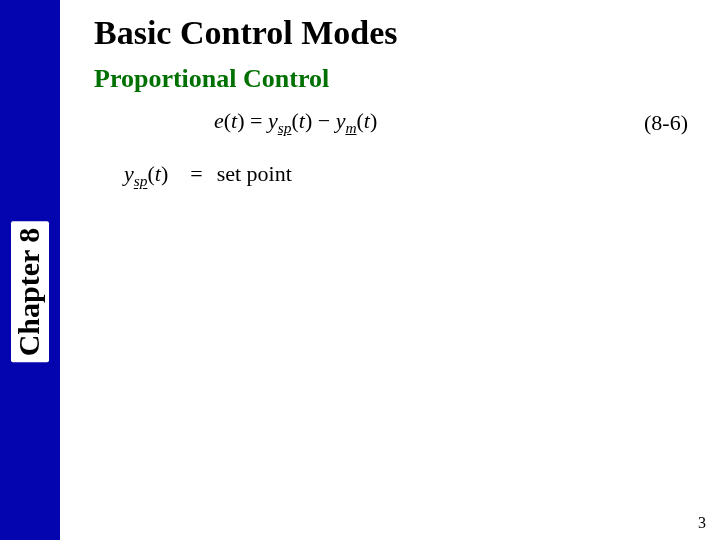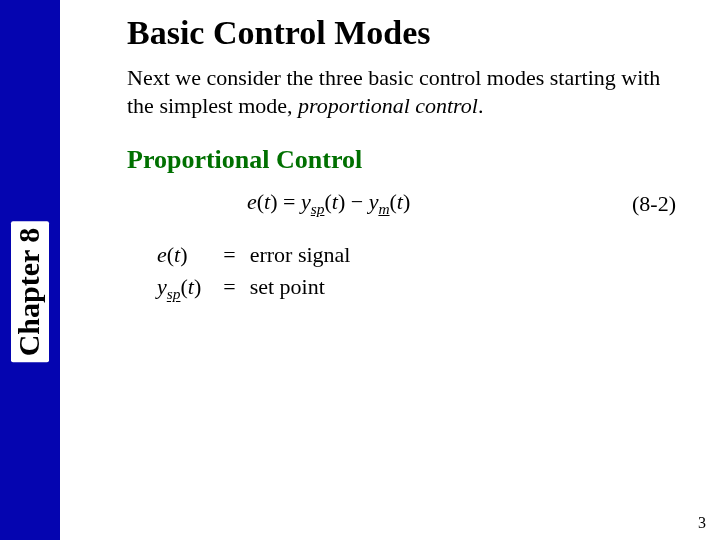--- a/index.html
+++ b/index.html
@@ -1,20 +1,20 @@
 <!DOCTYPE html>
 <html><head>
 <meta charset="utf-8">
 <style>
   * { margin: 0; padding: 0; box-sizing: border-box; }
   html, body { width: 720px; height: 540px; font-family: "Times New Roman", Times, serif; background: #fff; color: #000; }
   .page { position: relative; width: 720px; height: 540px; }
   .sidebar { position: absolute; left: 0; top: 0; width: 60px; height: 540px; background: #0505b0; }
   .sidebar-label { position: absolute; left: 50%; top: 54%; transform: translate(-50%,-50%) rotate(-90deg); white-space: nowrap; color: #000; background: #fff; font-size: 30px; font-weight: bold; padding: 1px 6px 3px 6px; border-radius: 2px; }
-  .content { position: absolute; left: 60px; top: 0; right: 0; bottom: 0; padding: 10px 34px 10px 34px; margin-left: 33px; }
+  .content { position: absolute; left: 60px; top: 0; right: 0; bottom: 0; padding: 10px 22px 10px 34px; }
   h1 { font-size: 34px; font-weight: bold; margin: 4px 0 12px 0; }
   p.intro { font-size: 22px; line-height: 1.25; margin-bottom: 26px; }
   p.intro .em { font-style: italic; }
   h2 { color: #007000; font-size: 26px; font-weight: bold; margin: 4px 0 14px 0; }
   p.body { font-size: 22px; line-height: 1.25; margin-bottom: 22px; }
   .eq-row { display: flex; align-items: center; justify-content: space-between; margin: 2px 0 18px 0; padding-left: 120px; padding-right: 10px; }
   .eq { font-size: 22px; font-style: italic; }
   .eq .paren { font-style: normal; }
   .eq-label { font-size: 22px; font-style: normal; }
   .andword { font-size: 22px; margin-bottom: 8px; }
@@ -32,45 +32,37 @@
 <body>
 
 <div class="page">
   <div class="sidebar">
     <div class="sidebar-label">Chapter 8</div>
   </div>
 
   <div class="content">
     <h1>Basic Control Modes</h1>
 
-    <p class="intro">
-      <span>Next we consider the three basic control modes starting with the simplest mode, </span><span class="em">proportional control</span><span>.</span>
-    </p>
 
     <h2>Proportional Control</h2>
 
 
     <div class="eq-row">
       <span class="eq">
         <span>e<span class="paren">(</span>t<span class="paren">)</span></span>
         <span class="paren">=</span>
         <span>y<sub>sp</sub><span class="paren">(</span>t<span class="paren">)</span></span>
         <span class="paren">−</span>
         <span>y<sub>m</sub><span class="paren">(</span>t<span class="paren">)</span></span>
       </span>
-      <span class="eq-label">(8-2)</span>
+      <span class="eq-label">(8-6)</span>
     </div>
 
 
     <div class="defs">
-      <div class="def-row">
-        <span class="def-sym">e<span class="paren">(</span>t<span class="paren">)</span></span>
-        <span class="def-eq">=</span>
-        <span class="def-desc">error signal</span>
-      </div>
       <div class="def-row">
         <span class="def-sym">y<sub>sp</sub><span class="paren">(</span>t<span class="paren">)</span></span>
         <span class="def-eq">=</span>
         <span class="def-desc">set point</span>
       </div>
     </div>
   </div>
 
   <div class="pageno">3</div>
 </div>

